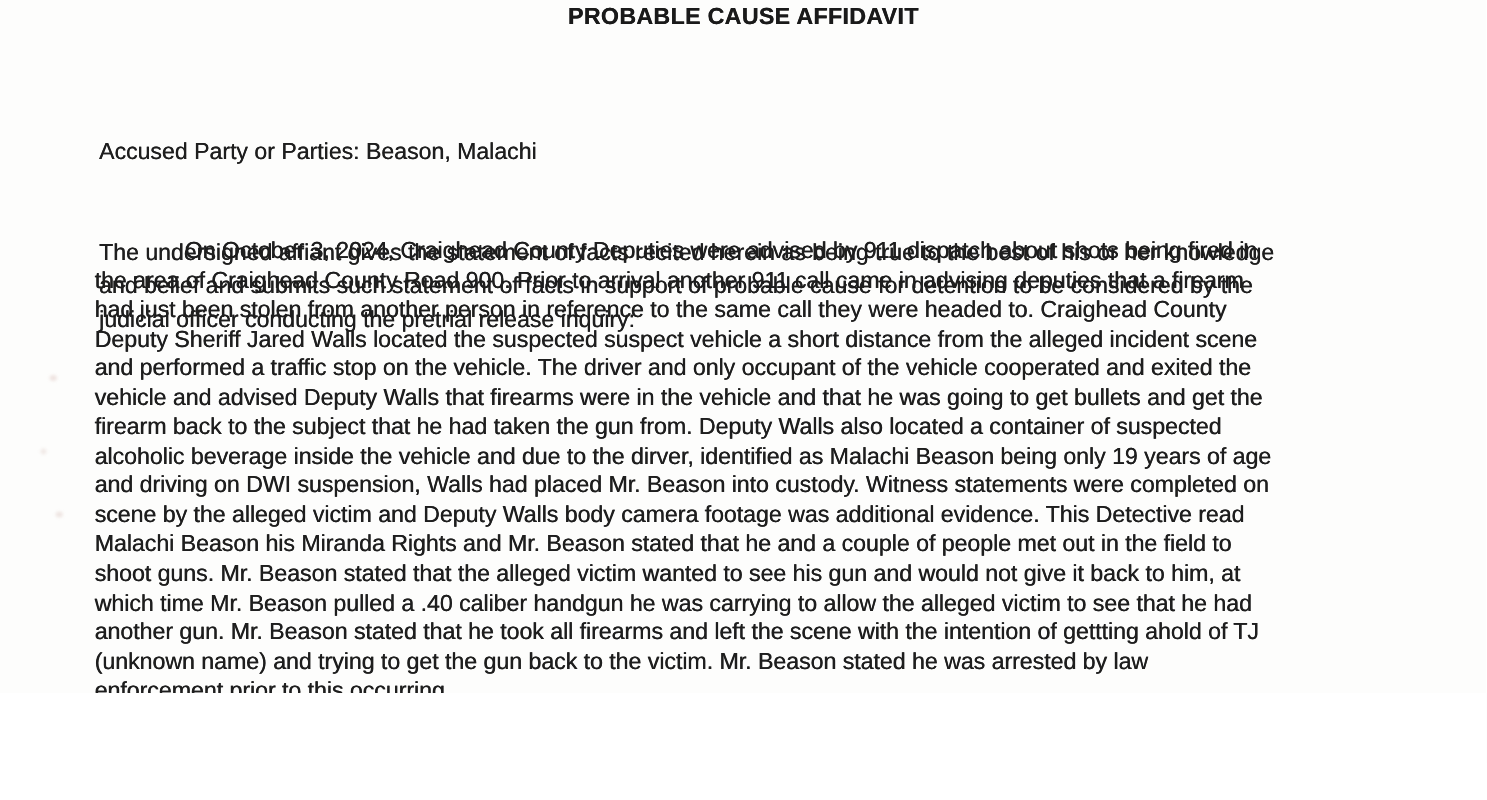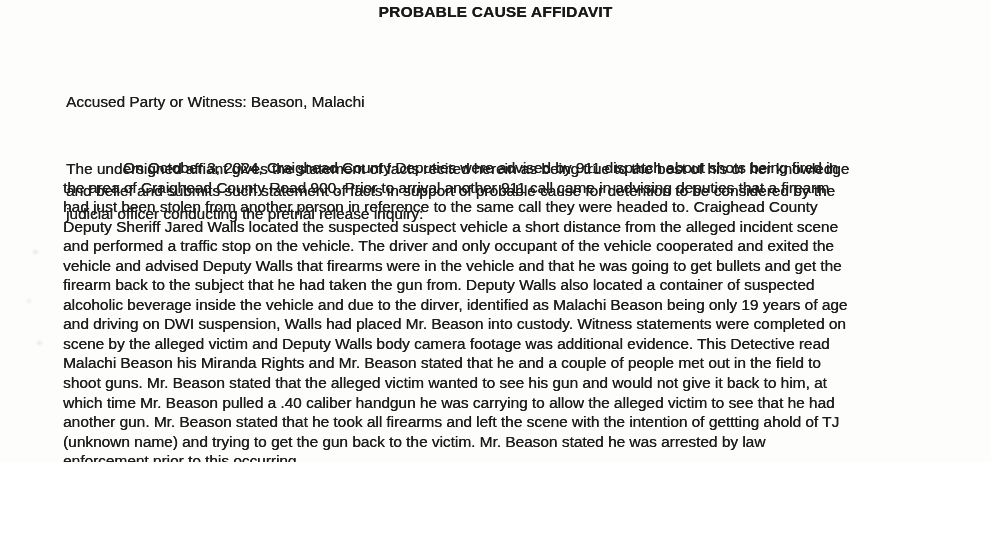--- a/index.html
+++ b/index.html
@@ -77,21 +77,21 @@
   .speck3 { left: 37px; top: 341px; width: 5px; height: 4px; background: rgba(185,140,130,0.20); }
 </style>
 </head>
 <body>
 
 <div class="page">
 
   <h1 class="doc-title">PROBABLE CAUSE AFFIDAVIT</h1>
 
   <div class="preamble">
-    <div>Accused Party or Witness: Beason, Malachi</div>
+    <div>Accused Party or Parties: Beason, Malachi</div>
     <div>The undersigned affiant gives the statement of facts recited herein as being true to the best of his or her knowledge
 and belief and submits such statement of facts in support of probable cause for detention to be considered by the
 judicial officer conducting the pretrial release inquiry:</div>
   </div>
 
   <div class="facts">On October 3, 2024, Craighead County Deputies were advised by 911 dispatch about shots being fired in
 the area of Craighead County Road 900. Prior to arrival another 911 call came in advising deputies that a firearm
 had just been stolen from another person in reference to the same call they were headed to. Craighead County
 Deputy Sheriff Jared Walls located the suspected suspect vehicle a short distance from the alleged incident scene
 and performed a traffic stop on the vehicle. The driver and only occupant of the vehicle cooperated and exited the

